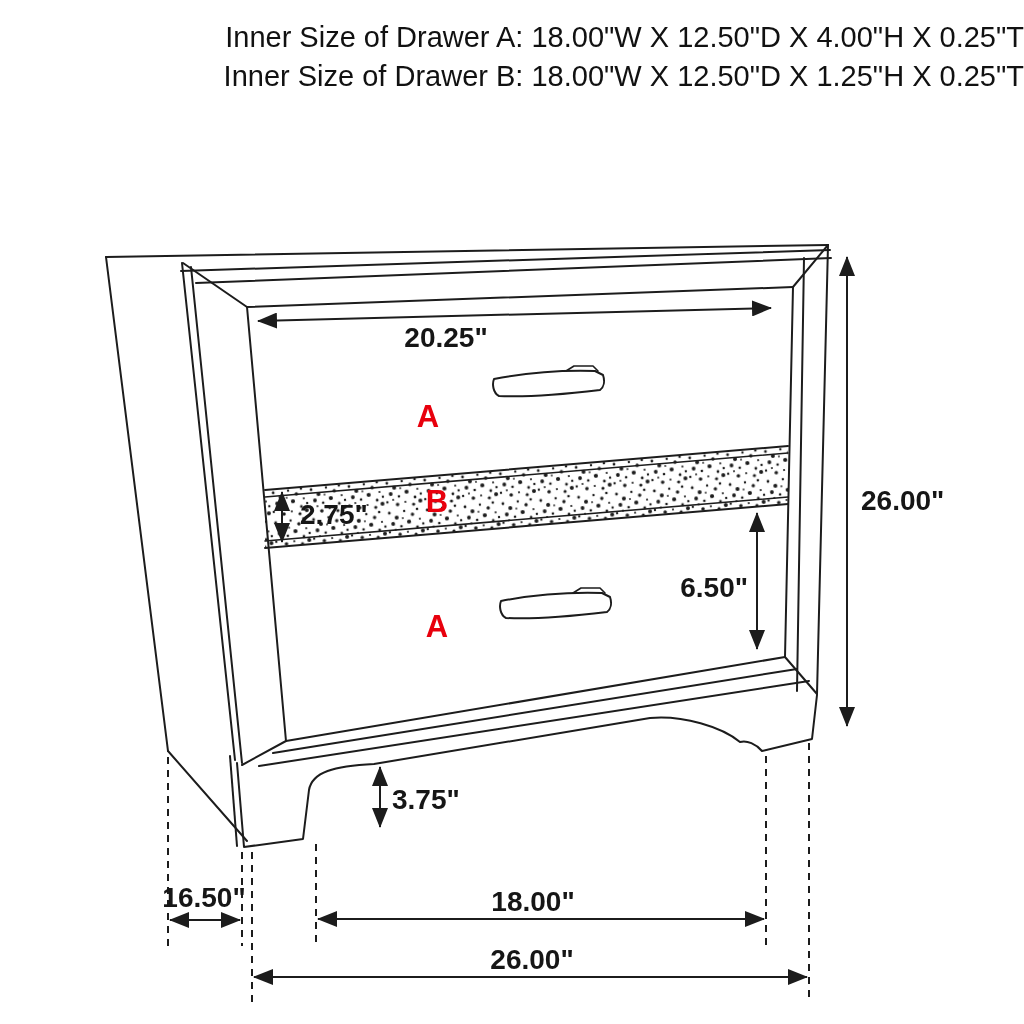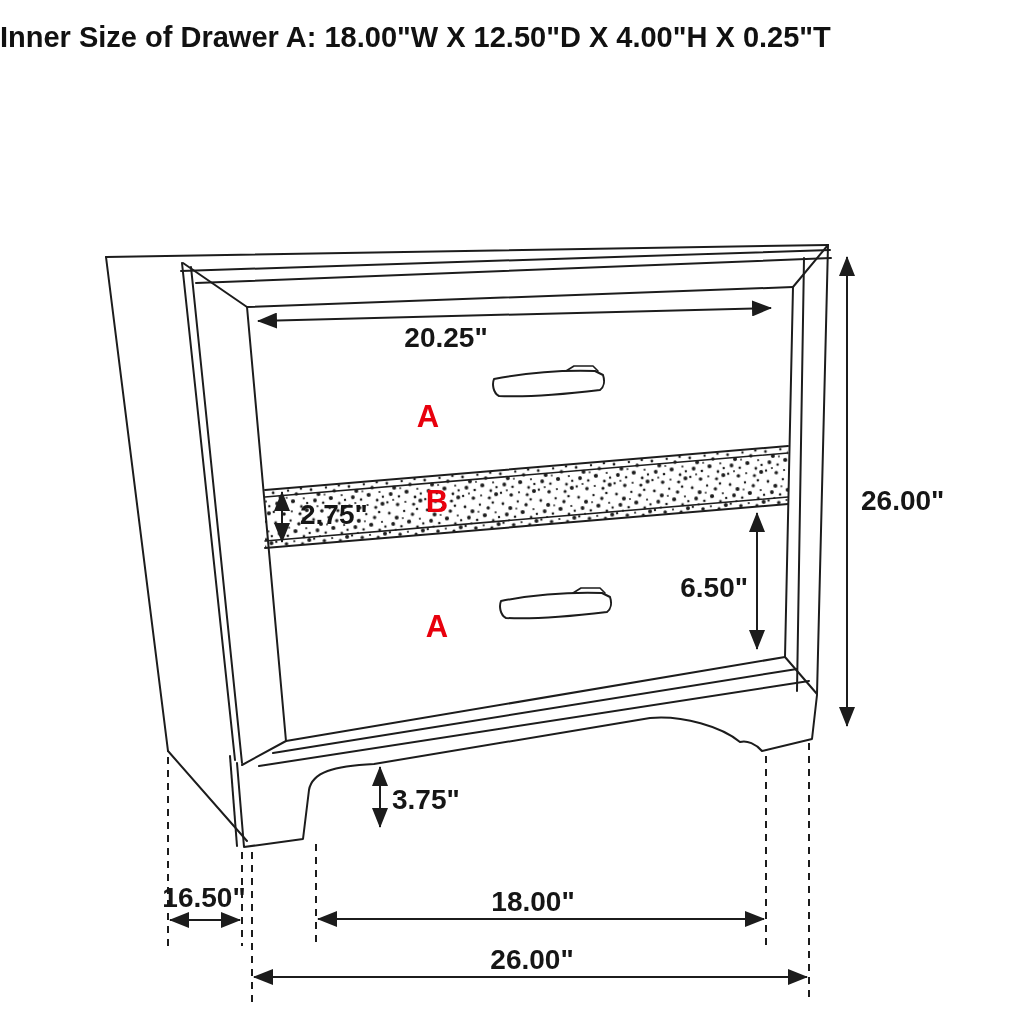--- a/index.html
+++ b/index.html
@@ -1,34 +1,35 @@
 <!DOCTYPE html>
 <html><head>
 <meta charset="utf-8">
 <style>
   html,body{margin:0;padding:0;background:#ffffff;}
   #stage{position:relative;width:1024px;height:1024px;background:#ffffff;overflow:hidden;
          font-family:"Liberation Sans",sans-serif;}
-  #header{position:absolute;top:18px;left:0;width:1024px;text-align:left;
-          font-weight:bold;font-size:29px;line-height:39px;color:#111;letter-spacing:0px;}
+  #header{position:absolute;top:18px;left:0;width:1024px;text-align:right;
+          font-weight:normal;font-size:29px;line-height:39px;color:#111;letter-spacing:0px;}
   #drawing{position:absolute;top:0;left:0;}
   svg text{font-family:"Liberation Sans",sans-serif;font-weight:bold;fill:#161616;font-size:28px;}
   svg text.red{fill:#e8000d;font-size:31px;}
   .ink{stroke:#1c1c1c;fill:none;stroke-width:2;stroke-linecap:round;stroke-linejoin:round;}
   .ink-thin{stroke:#1c1c1c;fill:none;stroke-width:1.6;stroke-linecap:round;stroke-linejoin:round;}
   .dim{stroke:#1c1c1c;fill:none;stroke-width:2;}
   .ext{stroke:#1c1c1c;fill:none;stroke-width:2;stroke-dasharray:7 6;}
 </style>
 </head>
 <body>
 
 <div id="stage">
 
   <div id="header">
     <div>Inner Size of Drawer A: 18.00"W X 12.50"D X 4.00"H X 0.25"T</div>
+    <div>Inner Size of Drawer B: 18.00"W X 12.50"D X 1.25"H X 0.25"T</div>
   </div>
 
   <svg id="drawing" width="1024" height="1024" viewBox="0 0 1024 1024">
     <defs>
       <marker id="ahEnd" viewBox="0 0 20 16" markerWidth="20" markerHeight="16" refX="19" refY="8" orient="auto" markerUnits="userSpaceOnUse">
         <path d="M0,0 L20,8 L0,16 Z" fill="#1c1c1c"></path>
       </marker>
       <marker id="ahStart" viewBox="0 0 20 16" markerWidth="20" markerHeight="16" refX="1" refY="8" orient="auto" markerUnits="userSpaceOnUse">
         <path d="M20,0 L0,8 L20,16 Z" fill="#1c1c1c"></path>
       </marker>

